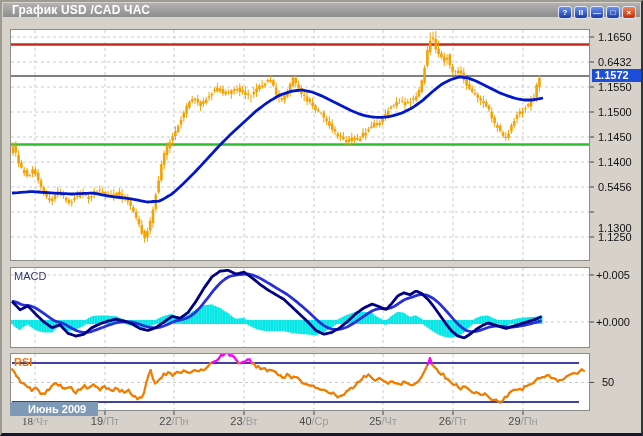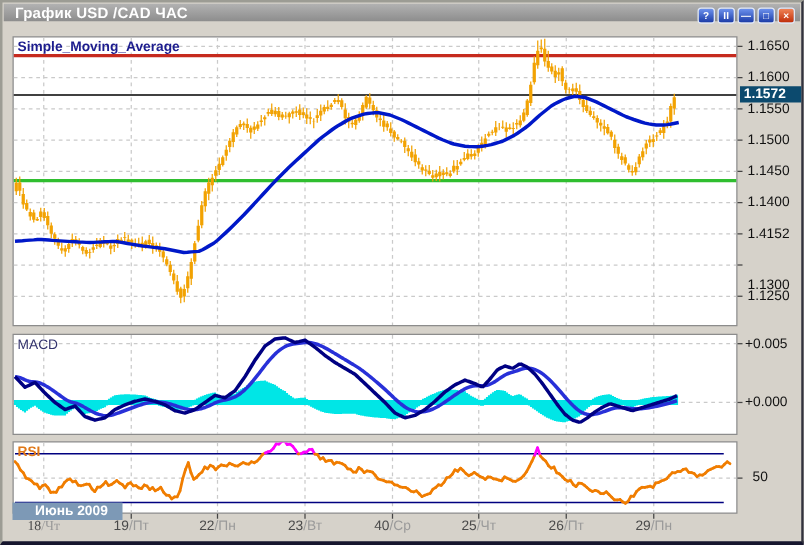--- a/index.html
+++ b/index.html
@@ -15,21 +15,21 @@
     background:linear-gradient(#6d92ee,#1a3aa6);border:1px solid #dfe8fa;color:#fff;
     font-size:8px;font-weight:bold;display:flex;align-items:center;justify-content:center;cursor:pointer;line-height:1;}
   .tb-btn.close{background:linear-gradient(#f08457,#bf2d09);}
   #chart-svg{position:absolute;left:0;top:0;}
   .lbl{position:absolute;font-size:11px;white-space:nowrap;}
   #sma-label{left:12px;top:30px;color:#1c1c8e;font-weight:bold;}
   #macd-label{left:12px;top:268px;color:#34346e;}
   #rsi-label{left:12px;top:354px;color:#e07818;font-weight:bold;}
   #month-badge{left:8px;top:400px;width:70px;height:14px;background:#7D99B6;color:#fff;
     font-weight:bold;line-height:14px;padding-left:18px;}
-  #price-tag{left:590px;top:67px;width:50px;height:13px;background:#0c4a6e;color:#fff;
+  #price-tag{left:590px;top:67px;width:50px;height:13px;background:#1d4ed8;color:#fff;
     font-weight:bold;line-height:13px;padding-left:3px;box-sizing:border-box;}
   .ytick{position:absolute;left:596px;font-size:11px;color:#111;}
   .itick{position:absolute;left:594px;font-size:11px;color:#111;}
   .xdate{position:absolute;top:413px;width:44px;text-align:center;font-size:11px;}
   .xdate .d{color:#4a4a4a;}
   .xdate .w{color:#9a9a9a;}
 </style>
 </head>
 <body>
 
@@ -1095,34 +1095,33 @@
       <line x1="33" y1="409" x2="33" y2="413" stroke="#444" stroke-width="1"></line>
       <line x1="103" y1="409" x2="103" y2="413" stroke="#444" stroke-width="1"></line>
       <line x1="172" y1="409" x2="172" y2="413" stroke="#444" stroke-width="1"></line>
       <line x1="242" y1="409" x2="242" y2="413" stroke="#444" stroke-width="1"></line>
       <line x1="312" y1="409" x2="312" y2="413" stroke="#444" stroke-width="1"></line>
       <line x1="381" y1="409" x2="381" y2="413" stroke="#444" stroke-width="1"></line>
       <line x1="451" y1="409" x2="451" y2="413" stroke="#444" stroke-width="1"></line>
       <line x1="521" y1="409" x2="521" y2="413" stroke="#444" stroke-width="1"></line>
     </svg>
 
-  <div class="lbl" id="sma-label">Simple_Moving_Average</div>
   <div class="lbl" id="macd-label">MACD</div>
   <div class="lbl" id="rsi-label">RSI</div>
   <div class="lbl" id="month-badge">Июнь 2009</div>
   <div class="lbl" id="price-tag">1.1572</div>
 
   <div id="y-axis-labels">
       <div class="ytick" style="top: 29px;">1.1650</div>
-      <div class="ytick" style="top: 54px;">1.1600</div>
+      <div class="ytick" style="top: 54px;">0.6432</div>
       <div class="ytick" style="top: 79px;">1.1550</div>
       <div class="ytick" style="top: 104px;">1.1500</div>
       <div class="ytick" style="top: 129px;">1.1450</div>
       <div class="ytick" style="top: 154px;">1.1400</div>
-      <div class="ytick" style="top: 179px;">1.4152</div>
+      <div class="ytick" style="top: 179px;">0.5456</div>
       <div class="ytick" style="top: 204px; margin-top: 16px;">1.1300</div>
       <div class="ytick" style="top: 229px;">1.1250</div>
     </div>
   <div id="i-axis-labels">
       <div class="itick" style="top: 266.96px;">+0.005</div>
       <div class="itick" style="top: 313.983px;">+0.000</div>
       <div class="itick" style="top: 374.488px; left: 600px;">50</div>
     </div>
   <div id="x-axis-labels">
       <div class="xdate" style="left: 11px; font-family: Liberation Serif, serif;"><span class="d">18</span><span class="w">/Чт</span></div>

